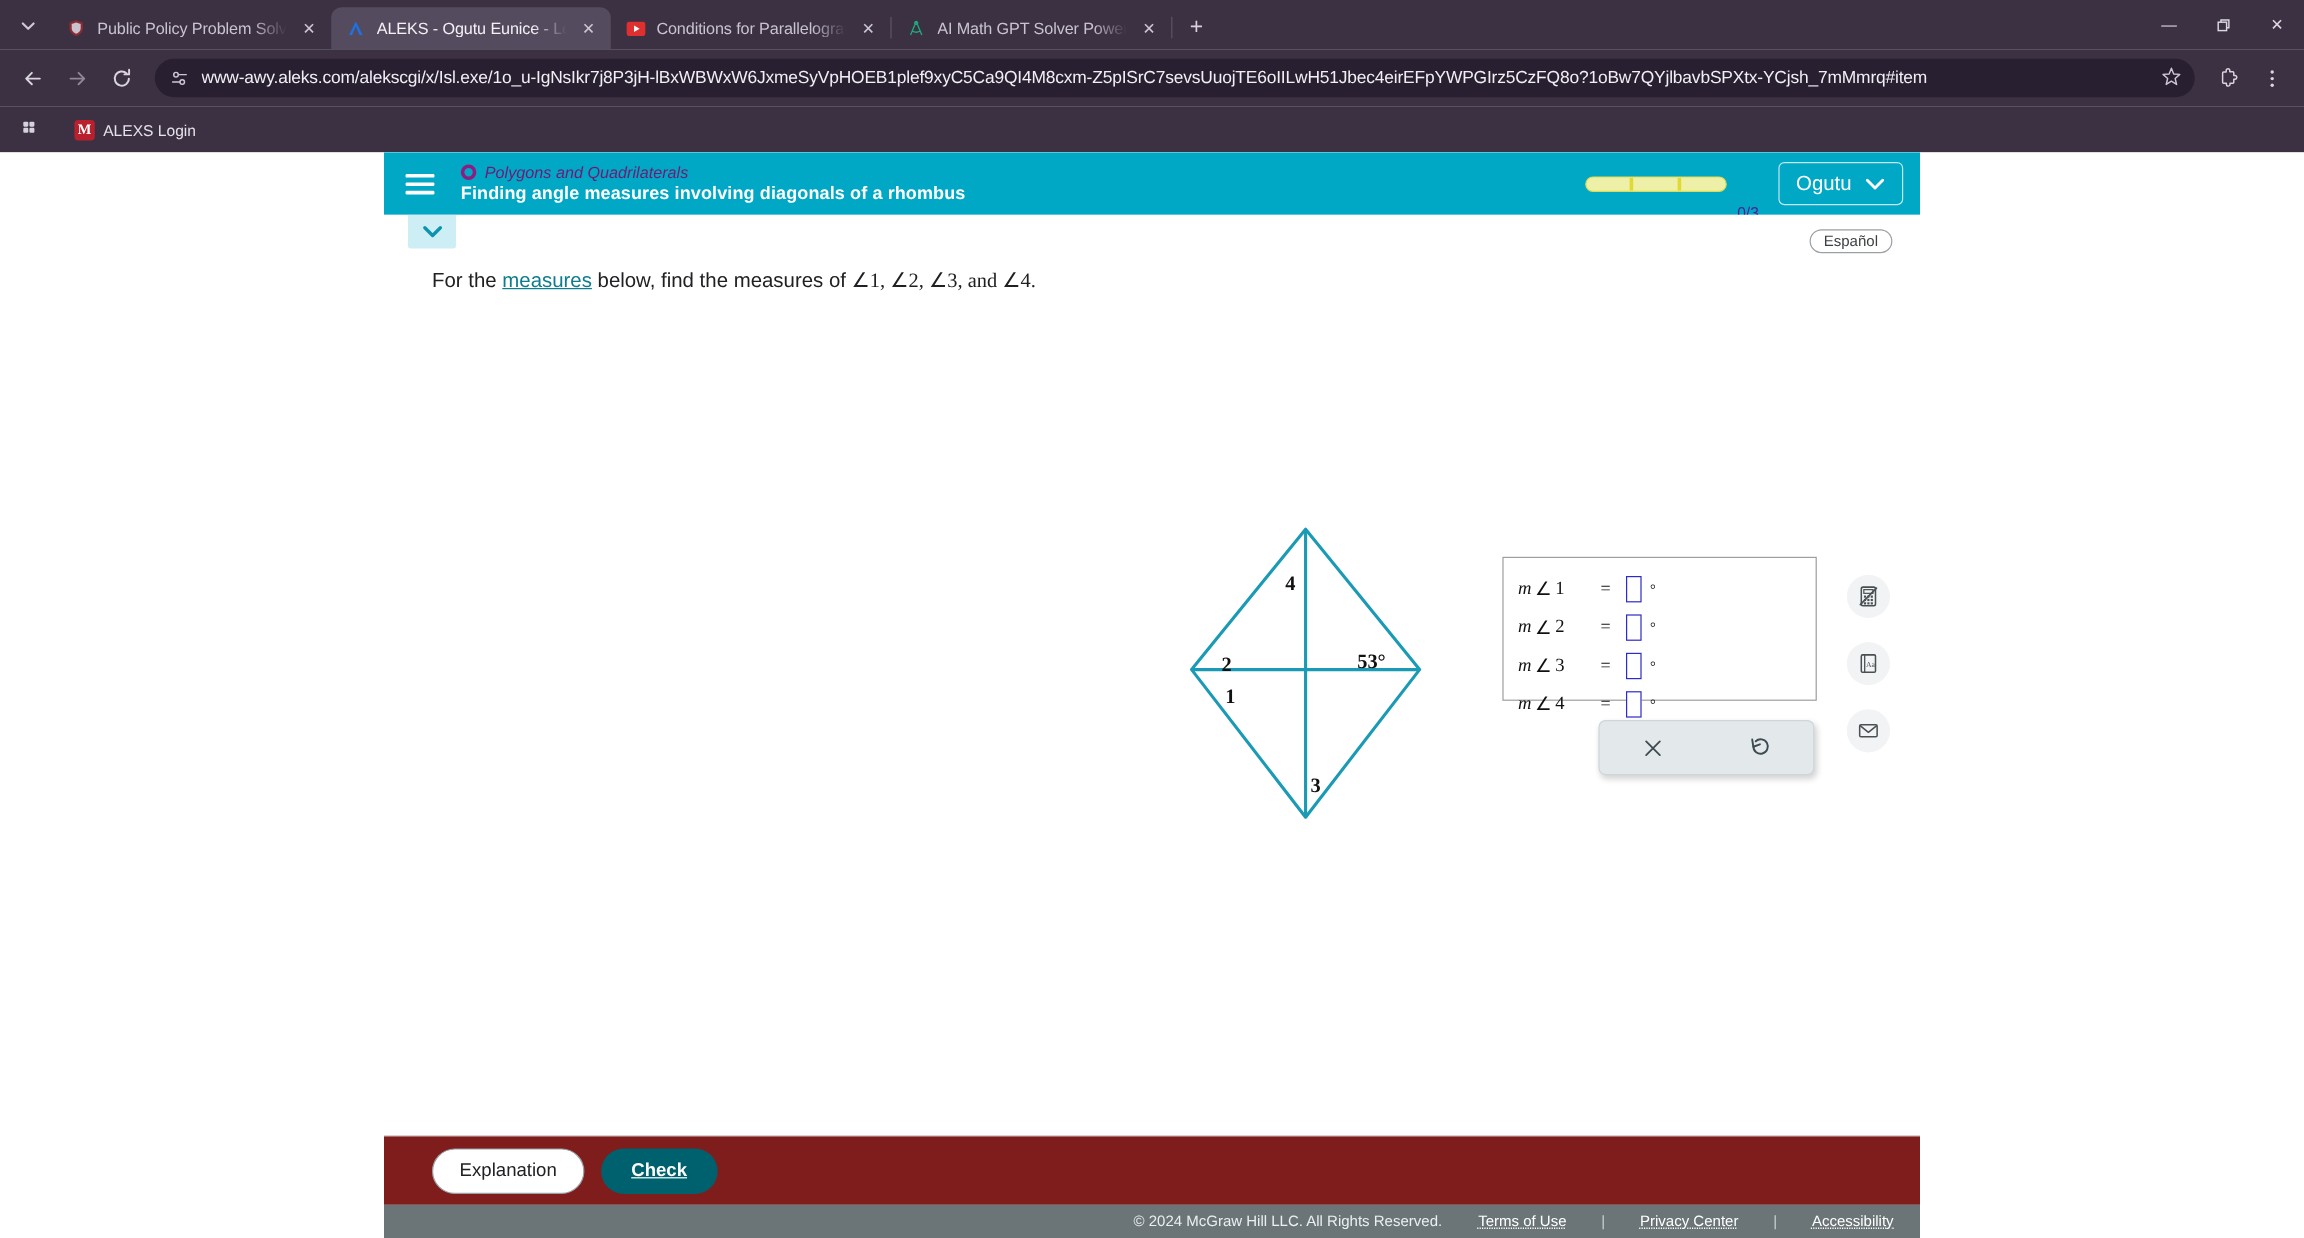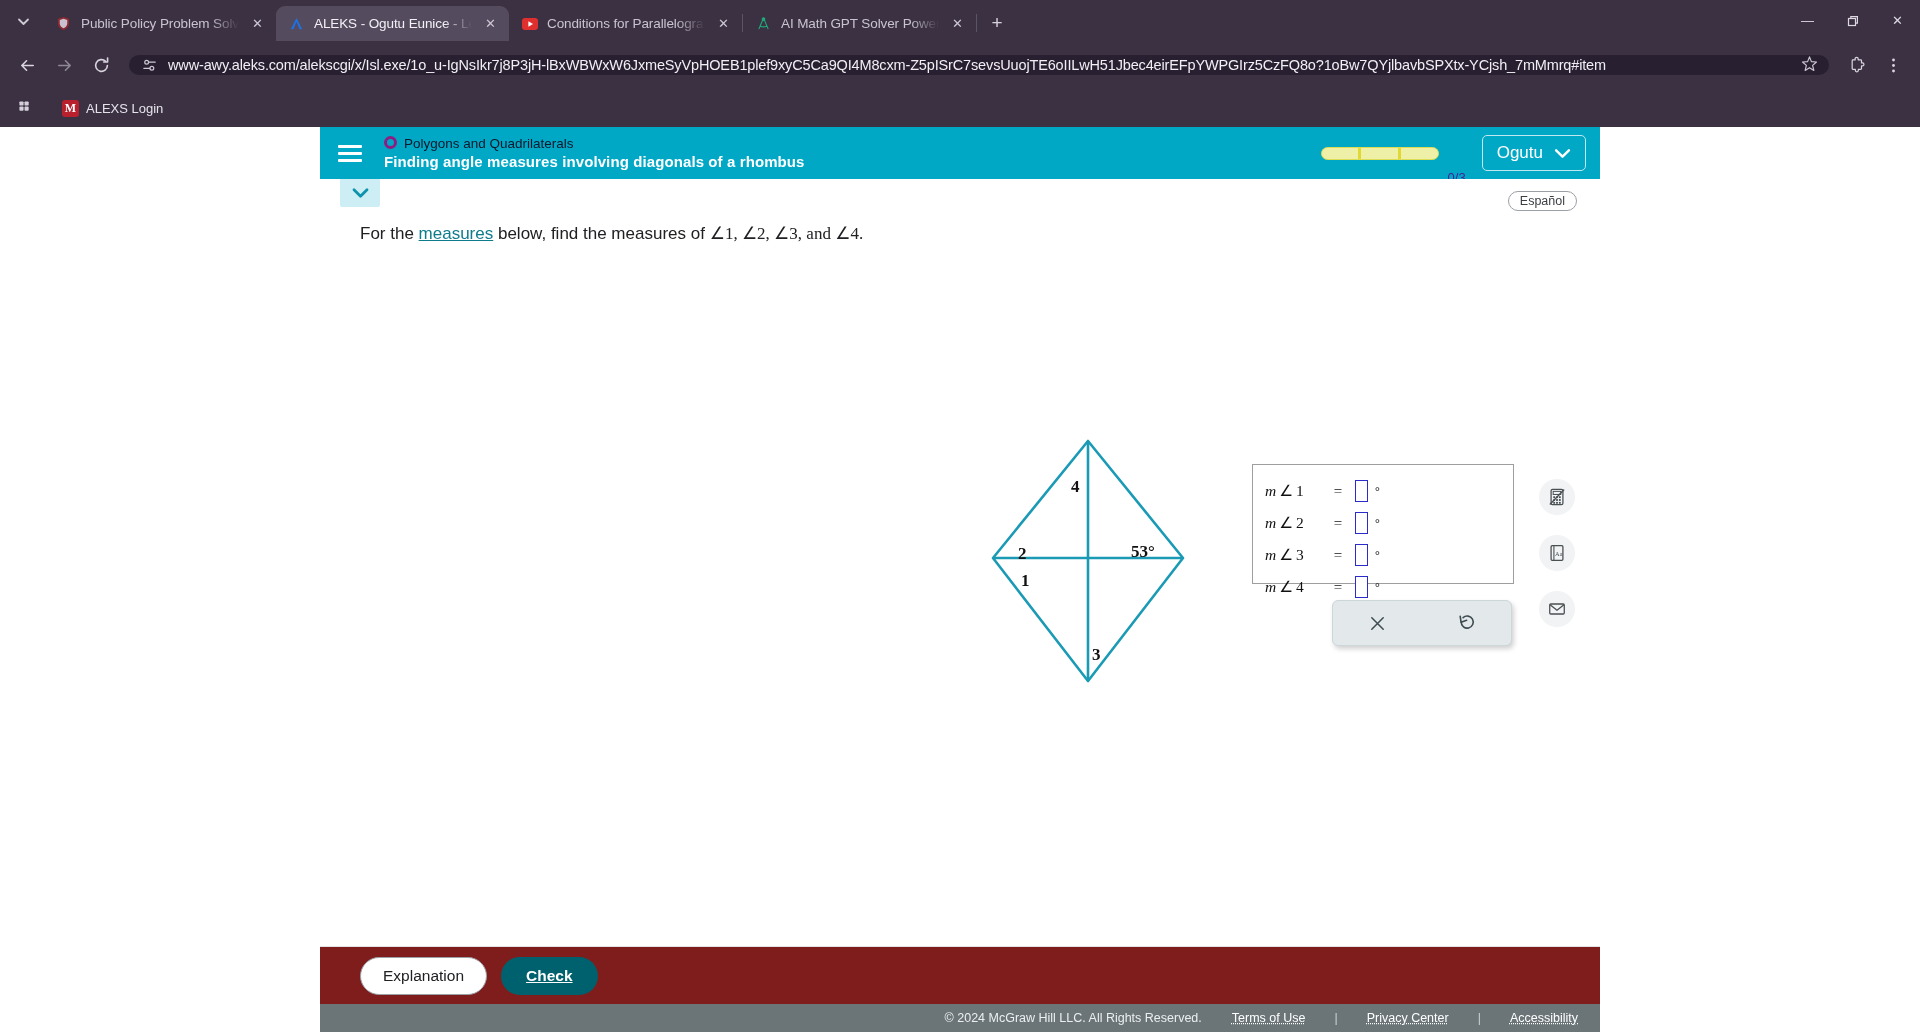--- a/index.html
+++ b/index.html
@@ -62,21 +62,21 @@
   .toolbar {
     height: 48px; background: #3b3142; display: flex; align-items: center;
     padding: 0 10px; gap: 3px; flex: 0 0 48px;
   }
   .nav-btn {
     width: 34px; height: 34px; border-radius: 50%; display: flex;
     align-items: center; justify-content: center; color: #d9d4de; flex: 0 0 34px;
   }
   .nav-btn.disabled { color: #8e8795; }
   .omnibox {
-    flex: 1 1 auto; height: 20px; background: #282031; border-radius: 16px;
+    flex: 1 1 auto; height: 32px; background: #282031; border-radius: 16px;
     display: flex; align-items: center; padding: 0 10px 0 12px; gap: 10px;
     margin: 0 8px; min-width: 0;
   }
   .omnibox .site-icon { width: 17px; height: 17px; flex: 0 0 17px; color: #cdc7d4; }
   .omnibox .url {
     flex: 1 1 auto; color: #f1eef4; font-size: 14.5px; white-space: nowrap;
     overflow: hidden; letter-spacing: -.15px;
   }
   .omnibox .star { flex: 0 0 18px; color: #cdc7d4; font-size: 15px; }
   .tb-right { display: flex; align-items: center; gap: 2px; }
@@ -110,21 +110,21 @@
     height: 52px; background: #00a8c6; display: flex; align-items: center;
     padding: 0 14px 0 0; flex: 0 0 52px; position: relative;
   }
   .hamburger {
     width: 48px; height: 52px; display: flex; flex-direction: column;
     align-items: center; justify-content: center; gap: 4px; flex: 0 0 48px;
     margin-left: 6px;
   }
   .hamburger span { display: block; width: 24px; height: 3px; background: #fff; border-radius: 1px; }
   .hdr-titles { margin-left: 10px; display: flex; flex-direction: column; gap: 2px; }
-  .hdr-topic { display: flex; gap: 7px; font-size: 13.5px; color: #0f172a; }
+  .hdr-topic { display: flex; align-items: center; gap: 7px; font-size: 13.5px; color: #701a75; font-style: italic; }
   .topic-dot {
     width: 13px; height: 13px; border-radius: 50%; border: 3px solid #8c1d82;
     background: #00a8c6; flex: 0 0 13px;
   }
   .hdr-title { font-size: 15px; font-weight: 700; color: #ffffff; letter-spacing: .1px; }
   .hdr-right { margin-left: auto; display: flex; align-items: center; gap: 16px; }
   .progress-wrap { display: flex; align-items: center; gap: 9px; }
   .progress-bar {
     width: 118px; height: 13px; border-radius: 7px; background: #eff0a8;
     border: 1.5px solid #dcdc55; display: flex; overflow: hidden; position: relative;

